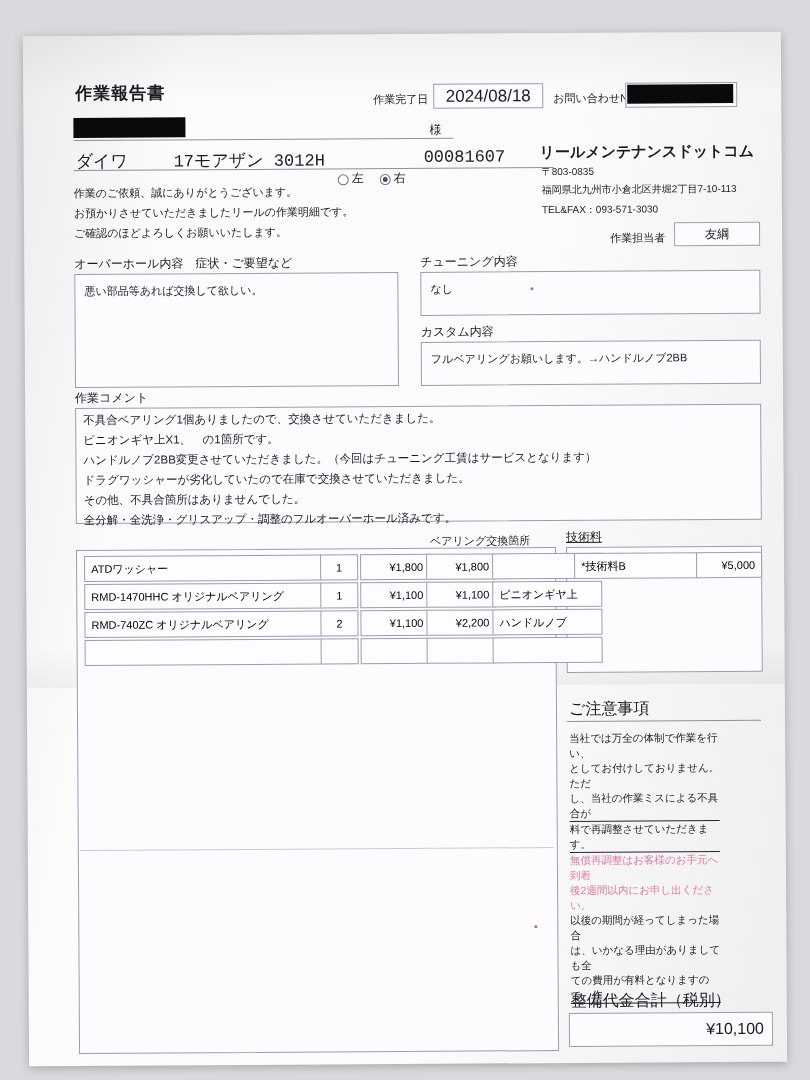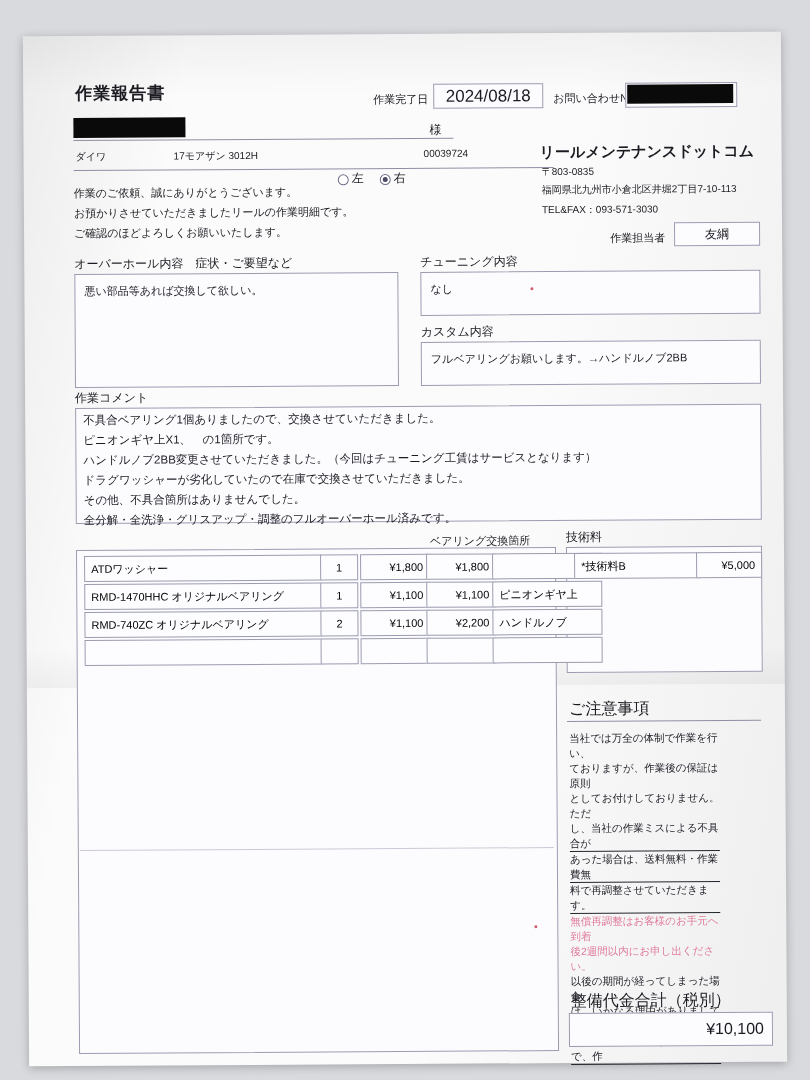--- a/index.html
+++ b/index.html
@@ -32,21 +32,21 @@
   }
   .inner{position:absolute;left:22px;top:18px;width:712px;height:996px;}
 
   .t{position:absolute;white-space:nowrap;color:#1b1b22;}
   .line{position:absolute;background:#8e8fa4;}
 
   .title{font-size:17px;font-weight:bold;letter-spacing:1px;}
   .sm{font-size:11px;}
   .xs{font-size:10px;}
   .md{font-size:12px;}
-  .lg{font-size:10px;}
+  .lg{font-size:17px;font-family:Liberation Mono, monospace;}
 
   .redact{position:absolute;background:#0a0a0a;}
 
   .fieldbox{position:absolute;border:1px solid #9b9cb0;background:#fcfcff;
     font-size:12px;display:flex;align-items:center;justify-content:center;color:#1b1b22;}
   .fieldbox.right{justify-content:flex-end;padding-right:8px;}
 
   .radio{position:absolute;width:9px;height:9px;border:1px solid #6f7088;border-radius:50%;background:#fff;}
   .radio.on:after{content:"";position:absolute;left:2px;top:2px;width:5px;height:5px;border-radius:50%;background:#4a4a66;}
 
@@ -79,21 +79,21 @@
     <div class="t sm" style="left:508px;top:40px;">お問い合わせNo.</div>
     <div class="fieldbox" style="left:580px;top:32px;width:110px;height:23px;"></div>
     <div class="redact" style="left:582px;top:34px;width:106px;height:19px;"></div>
 
     <div class="line" style="left:28px;top:86px;width:380px;height:1px;"></div>
     <div class="redact" style="left:28px;top:64px;width:112px;height:20px;"></div>
     <div class="t md" style="left:384px;top:70px;">様</div>
 
     <div class="t lg" style="left:30px;top:96px;">ダイワ</div>
     <div class="t lg" style="left:128px;top:96px;">17モアザン 3012H</div>
-    <div class="t lg" style="left:378px;top:96px;">00039724</div>
+    <div class="t lg" style="left:378px;top:96px;">00081607</div>
     <div class="line" style="left:28px;top:116px;width:480px;height:1px;"></div>
 
     <div class="radio" style="left:292px;top:122px;"></div>
     <div class="t md" style="left:306px;top:118px;">左</div>
     <div class="radio on" style="left:334px;top:122px;"></div>
     <div class="t md" style="left:348px;top:118px;">右</div>
 
     <div class="t sm" style="left:28px;top:132px;">作業のご依頼、誠にありがとうございます。</div>
     <div class="t sm" style="left:28px;top:152px;">お預かりさせていただきましたリールの作業明細です。</div>
     <div class="t sm" style="left:28px;top:172px;">ご確認のほどよろしくお願いいたします。</div>
@@ -125,21 +125,21 @@
       <div>不具合ベアリング1個ありましたので、交換させていただきました。</div>
       <div>ピニオンギヤ上X1、　の1箇所です。</div>
       <div>ハンドルノブ2BB変更させていただきました。（今回はチューニング工賃はサービスとなります）</div>
       <div>ドラグワッシャーが劣化していたので在庫で交換させていただきました。</div>
       <div>その他、不具合箇所はありませんでした。</div>
       <div>全分解・全洗浄・グリスアップ・調整のフルオーバーホール済みです。</div>
     </div>
 
     <div class="t md" style="left:28px;top:476px;margin-top:36px;">交換部品明細</div>
     <div class="t sm" style="left:382px;top:482px;">ベアリング交換箇所</div>
-    <div class="t md" style="left:518px;top:478px;">技術料</div>
+    <div class="t md" style="left:518px;top:478px;text-decoration:underline;">技術料</div>
 
     <div class="bigbox" style="left:28px;top:496px;width:478px;height:502px;"></div>
 
     <div class="bigbox" style="left:518px;top:496px;width:194px;height:124px;"></div>
 
     <div class="cell l" style="left:36px;top:502px;width:230px;height:24px;">ATDワッシャー</div>
     <div class="cell c" style="left:272px;top:502px;width:36px;height:24px;">1</div>
     <div class="cell r" style="left:312px;top:502px;width:62px;height:24px;">¥1,800</div>
     <div class="cell r" style="left:378px;top:502px;width:62px;height:24px;">¥1,800</div>
     <div class="cell l" style="left:444px;top:502px;width:102px;height:24px;"></div>
@@ -164,24 +164,22 @@
     <div class="cell r" style="left:378px;top:586px;width:62px;height:24px;"></div>
     <div class="cell l" style="left:444px;top:586px;width:102px;height:24px;"></div>
 
     <div class="line" style="left:30px;top:796px;width:474px;height:1px;opacity:.45;"></div>
     <div class="dot" style="left:484px;top:874px;"></div>
 
     <div class="t hdr" style="left:520px;top:648px;">ご注意事項</div>
     <div class="line" style="left:518px;top:670px;width:194px;height:1px;"></div>
     <div class="notice" style="left:520px;top:680px;">
       <div>当社では万全の体制で作業を行い、</div>
-      <div>ておりますが、作業後の保証は原則</div>
       <div>としてお付けしておりません。ただ</div>
       <div class="u">し、当社の作業ミスによる不具合が</div>
-      <div class="u">あった場合は、送料無料・作業費無</div>
       <div class="u">料で再調整させていただきます。</div>
       <div class="pink">無償再調整はお客様のお手元へ到着</div>
       <div class="pink">後2週間以内にお申し出ください。</div>
       <div>以後の期間が経ってしまった場合</div>
       <div>は、いかなる理由がありましても全</div>
       <div class="u">ての費用が有料となりますので、作</div>
 
     </div>
 
     <div class="t hdr" style="left:520px;top:940px;">整備代金合計（税別）</div>

